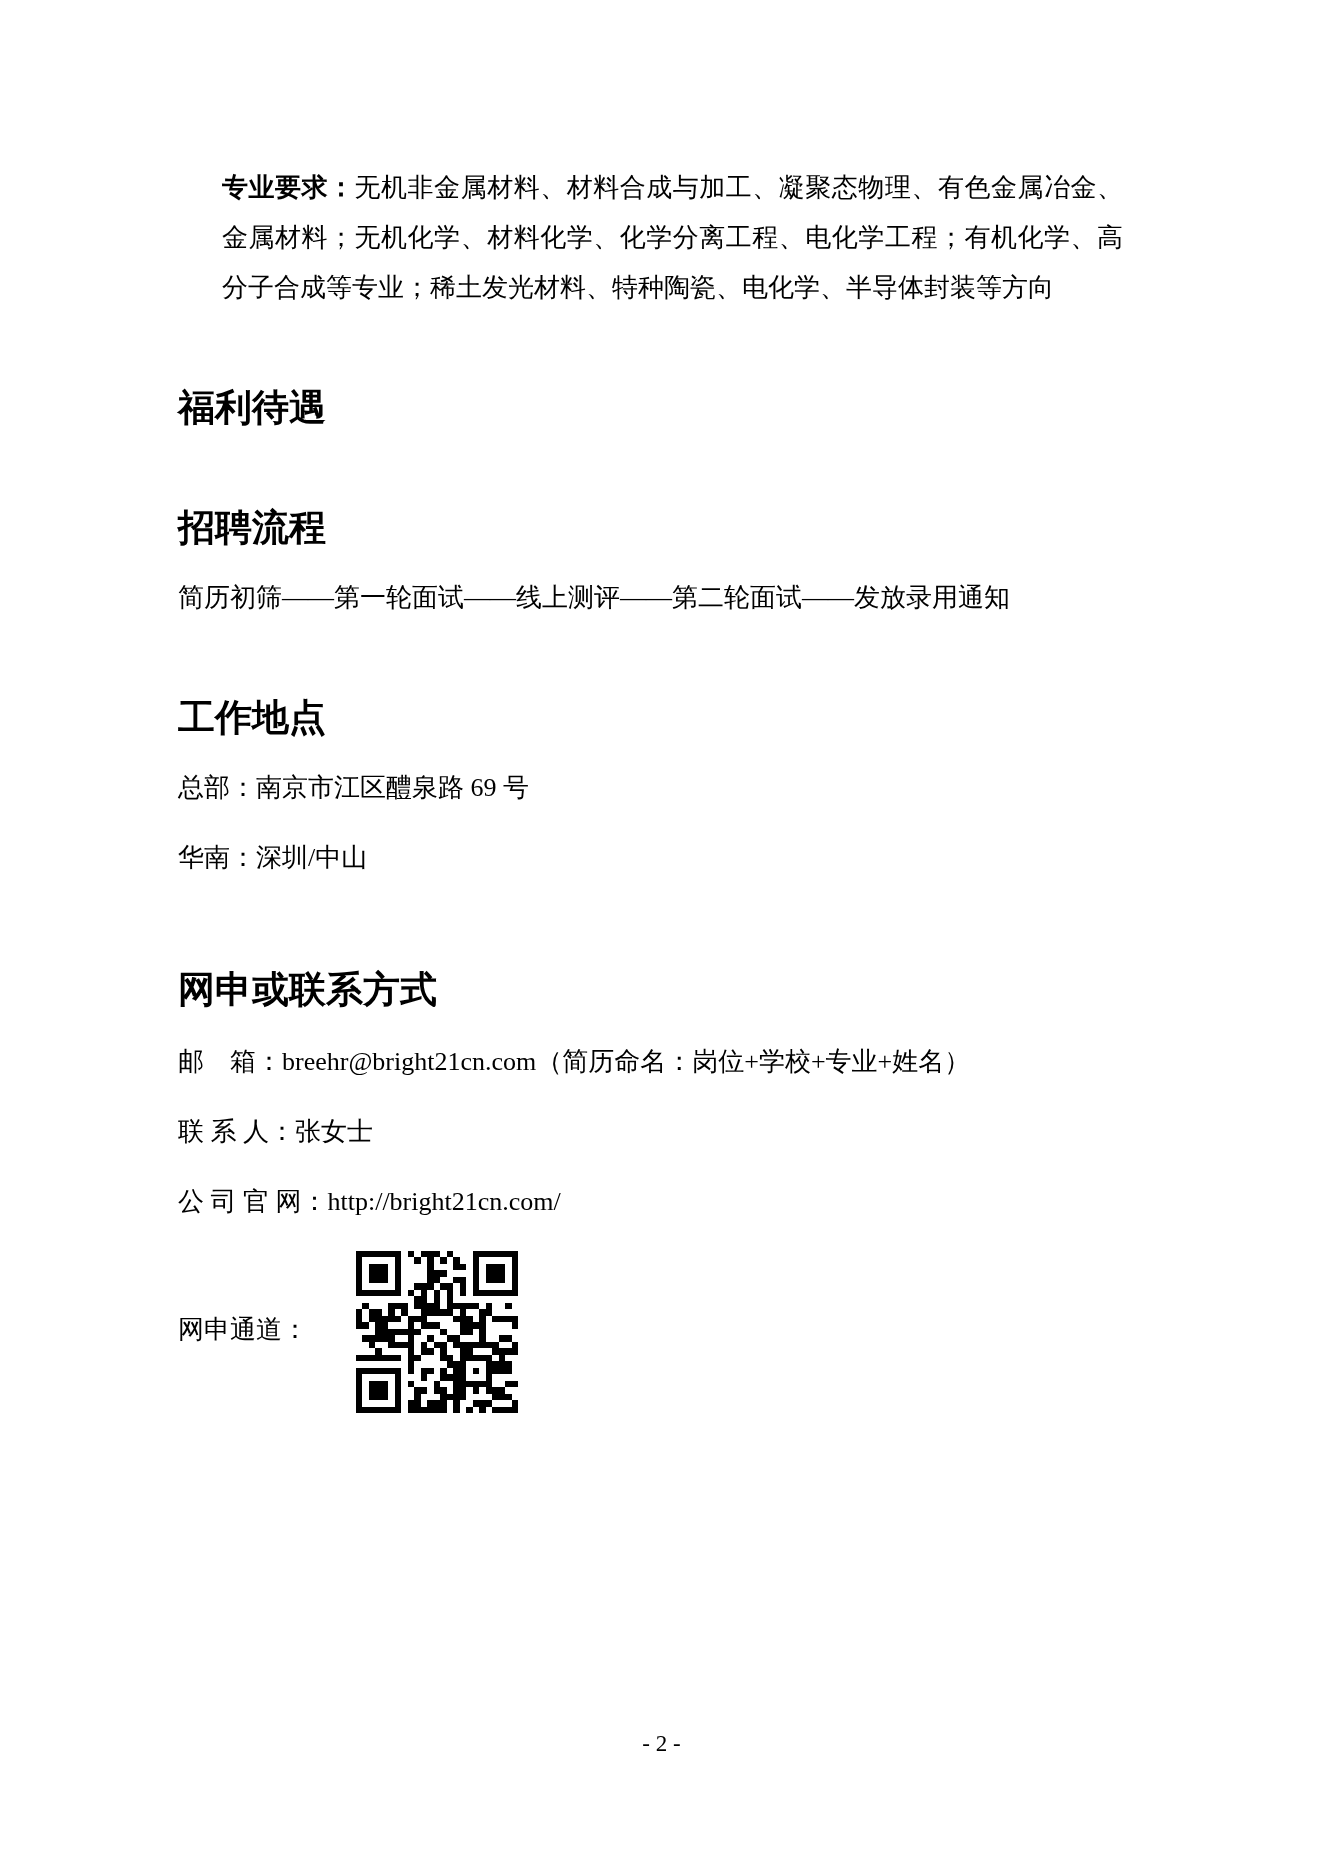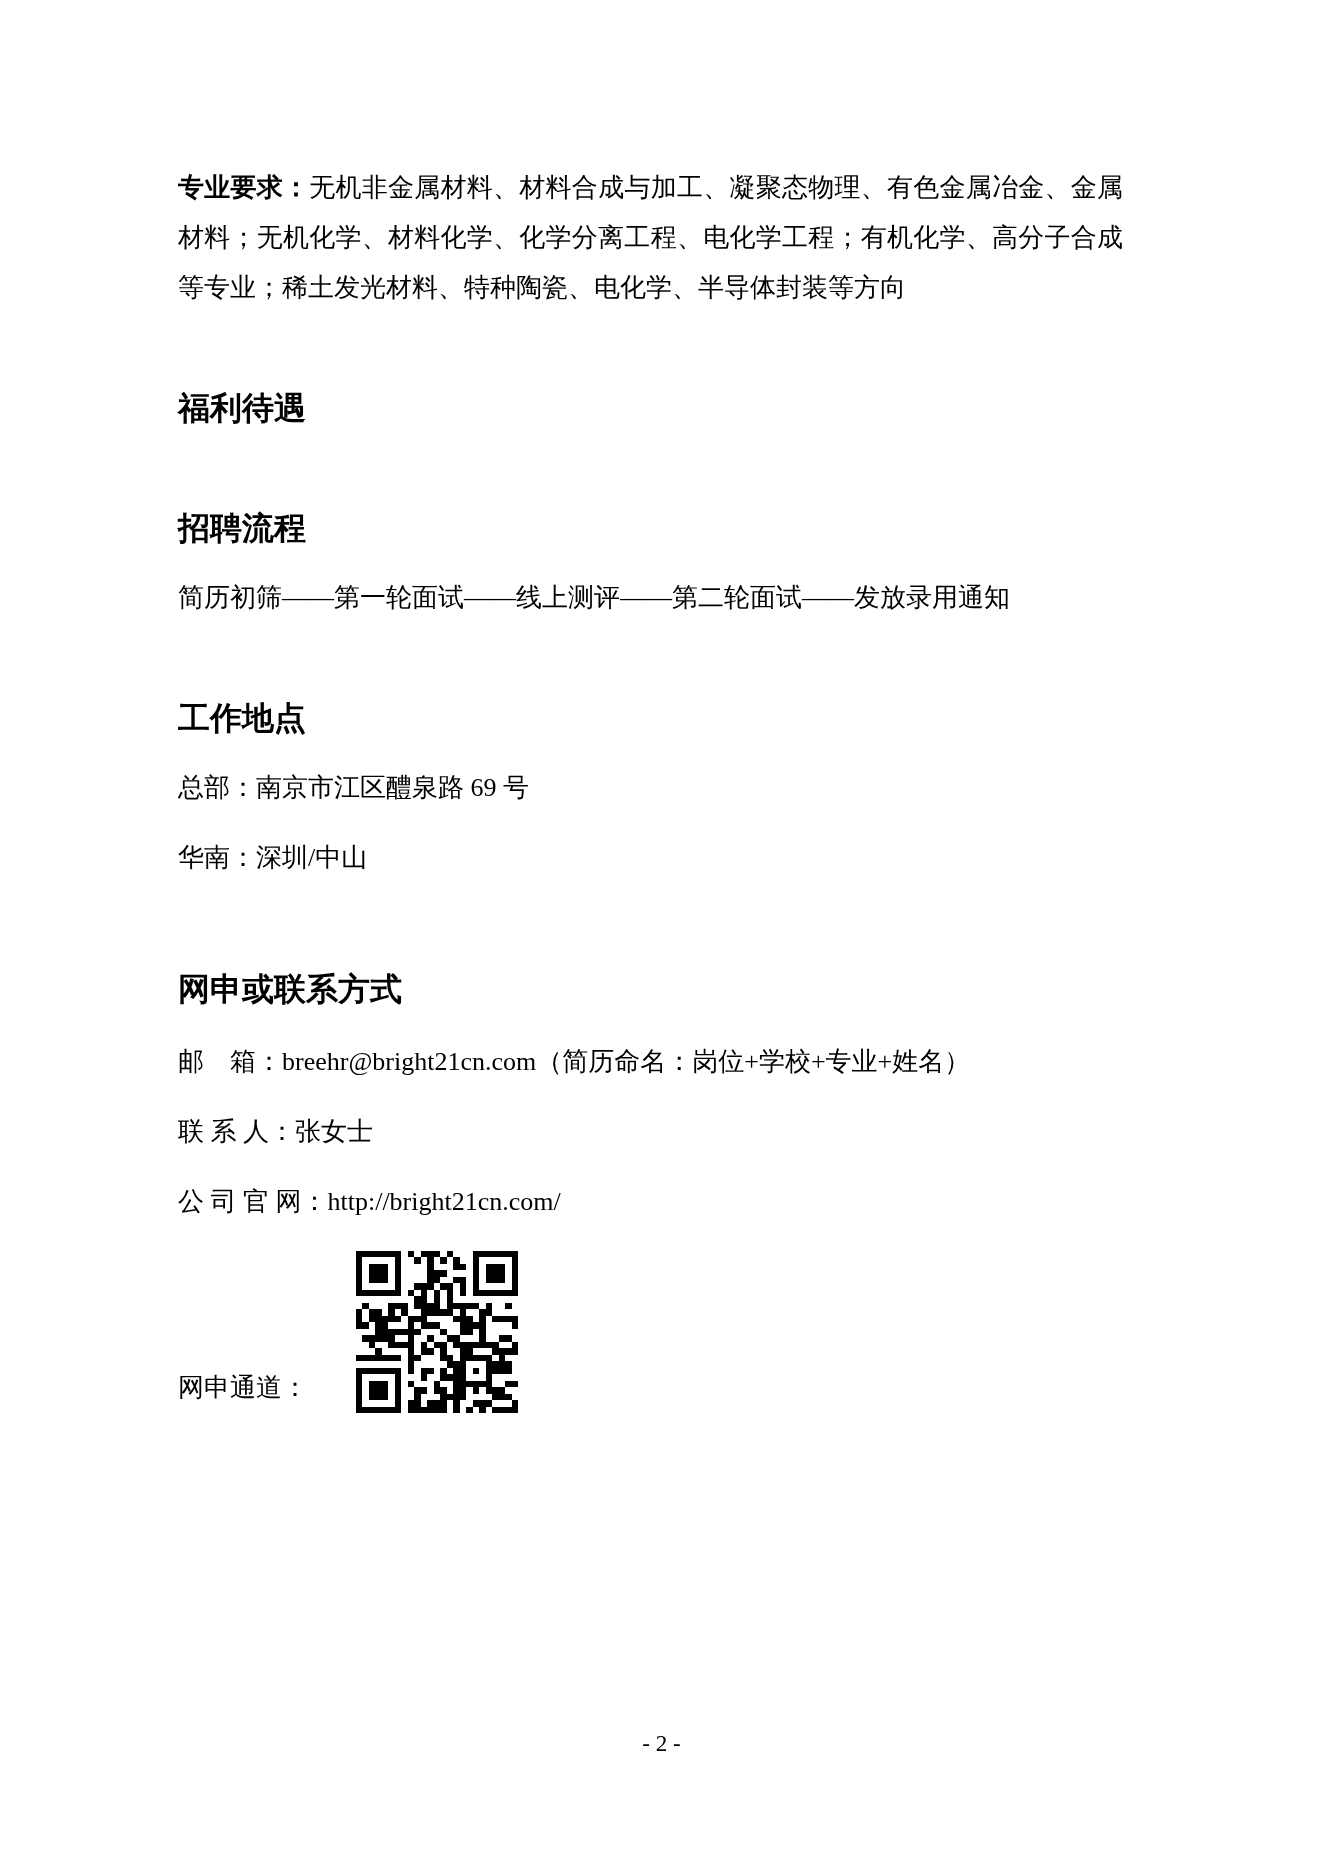--- a/index.html
+++ b/index.html
@@ -12,32 +12,32 @@
     position:relative;width:1323px;height:1871px;
     background:#ffffff;overflow:hidden;
   }
   .content{
     position:absolute;left:178px;top:162px;width:945px;
   }
   .para{
     font-size:26px;line-height:50px;margin:0 0 20px 0;
     word-break:break-all;
   }
-  .justify{text-align:justify;text-justify:inter-ideograph;}
+  .justify{text-align:justify;text-justify:inter-ideograph;margin-left:44px;}
   .cjk-bold{
     font-family:"Liberation Sans","DejaVu Sans",sans-serif;
     font-weight:700;
   }
   .heading{
-    font-size:32px;line-height:50px;margin:70px 0 20px 0;
+    font-size:37px;line-height:50px;margin:70px 0 20px 0;
     font-family:"Liberation Sans","DejaVu Sans",sans-serif;
     font-weight:700;
   }
   .mt-lg{margin-top:84px;font-family:Liberation Mono, monospace;}
-  .qr-row{display:flex;align-items:flex-end;}
+  .qr-row{display:flex;align-items:center;}
   .qr-box{margin-left:48px;margin-top:4px;line-height:0;}
   .qr-box svg{display:block;}
   .footer{
     position:absolute;left:0;right:0;top:1730px;
     text-align:center;font-size:23px;line-height:28px;
   }
 </style>
 </head>
 <body>
 

